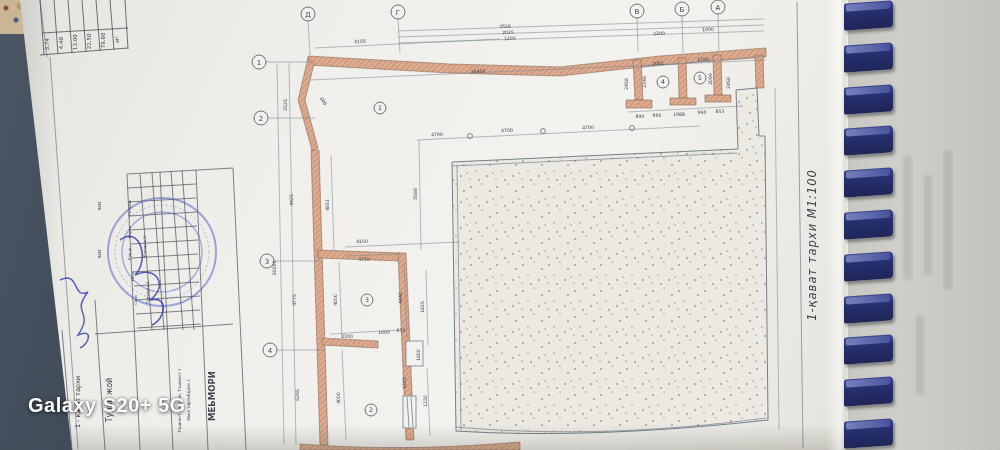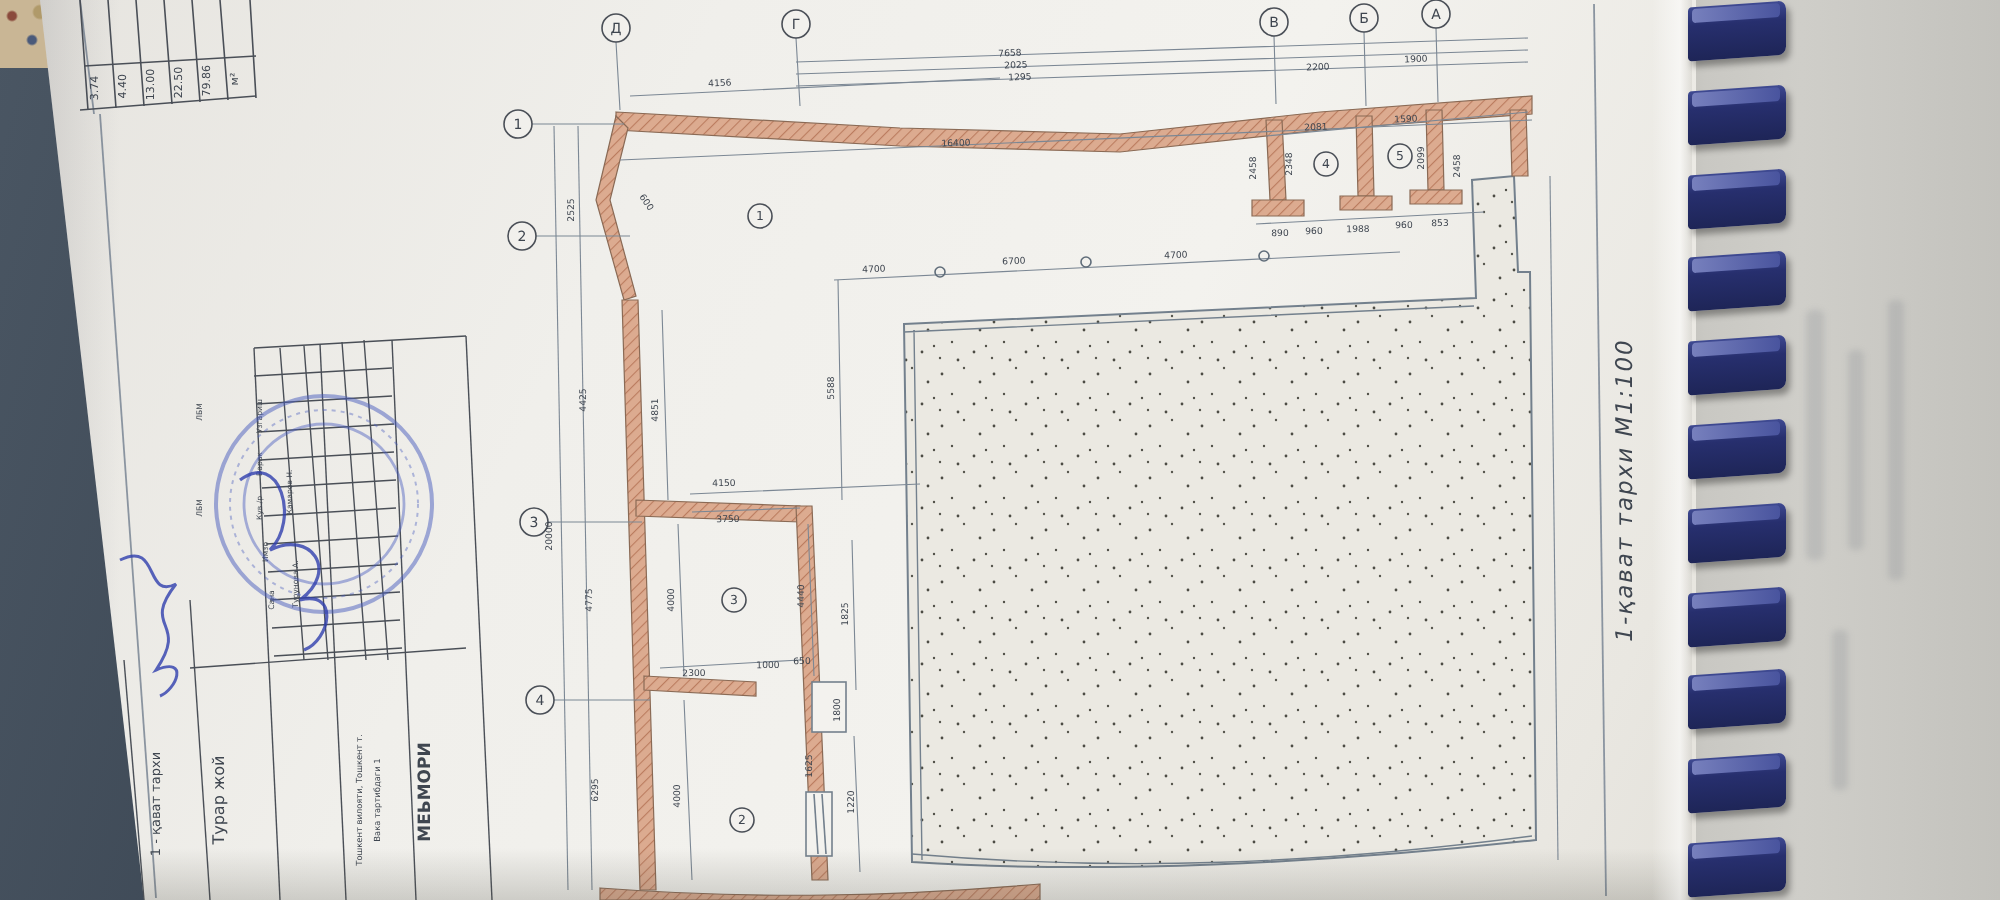--- a/index.html
+++ b/index.html
@@ -273,13 +273,14 @@
       <div class="tooth" style="top: 127.4px;"></div>
       <div class="tooth" style="top: 169.2px;"></div>
       <div class="tooth" style="top: 211px;"></div>
       <div class="tooth" style="top: 252.8px;"></div>
       <div class="tooth" style="top: 294.6px;"></div>
       <div class="tooth" style="top: 336.4px;"></div>
       <div class="tooth" style="top: 378.2px;"></div>
       <div class="tooth" style="top: 420px;"></div>
     </div>
 
+  <div class="watermark">Galaxy S20+ 5G</div>
 </div>
 
 </body></html>

